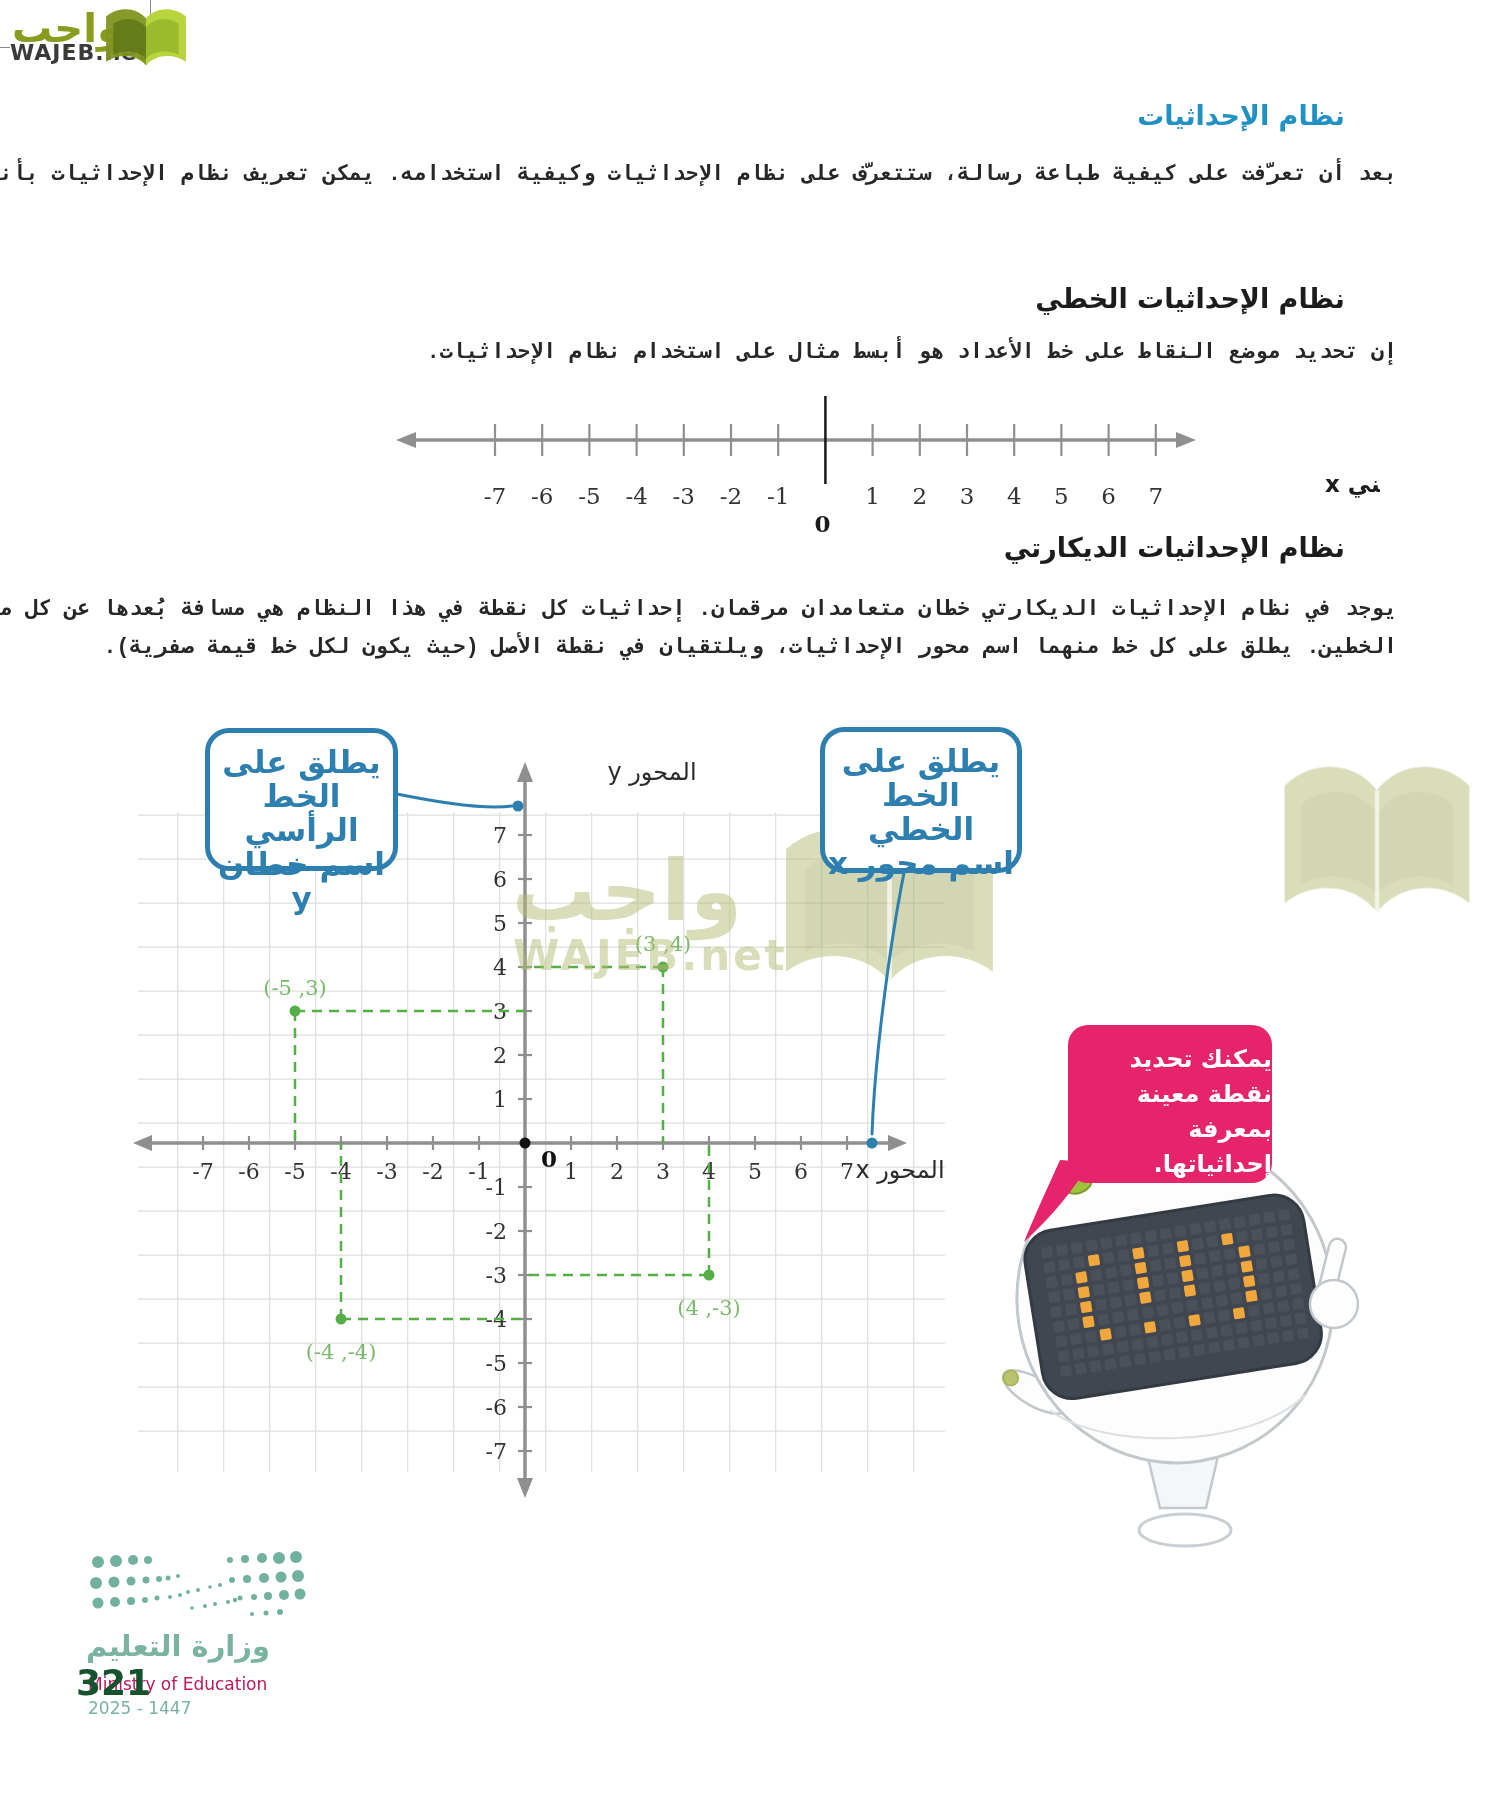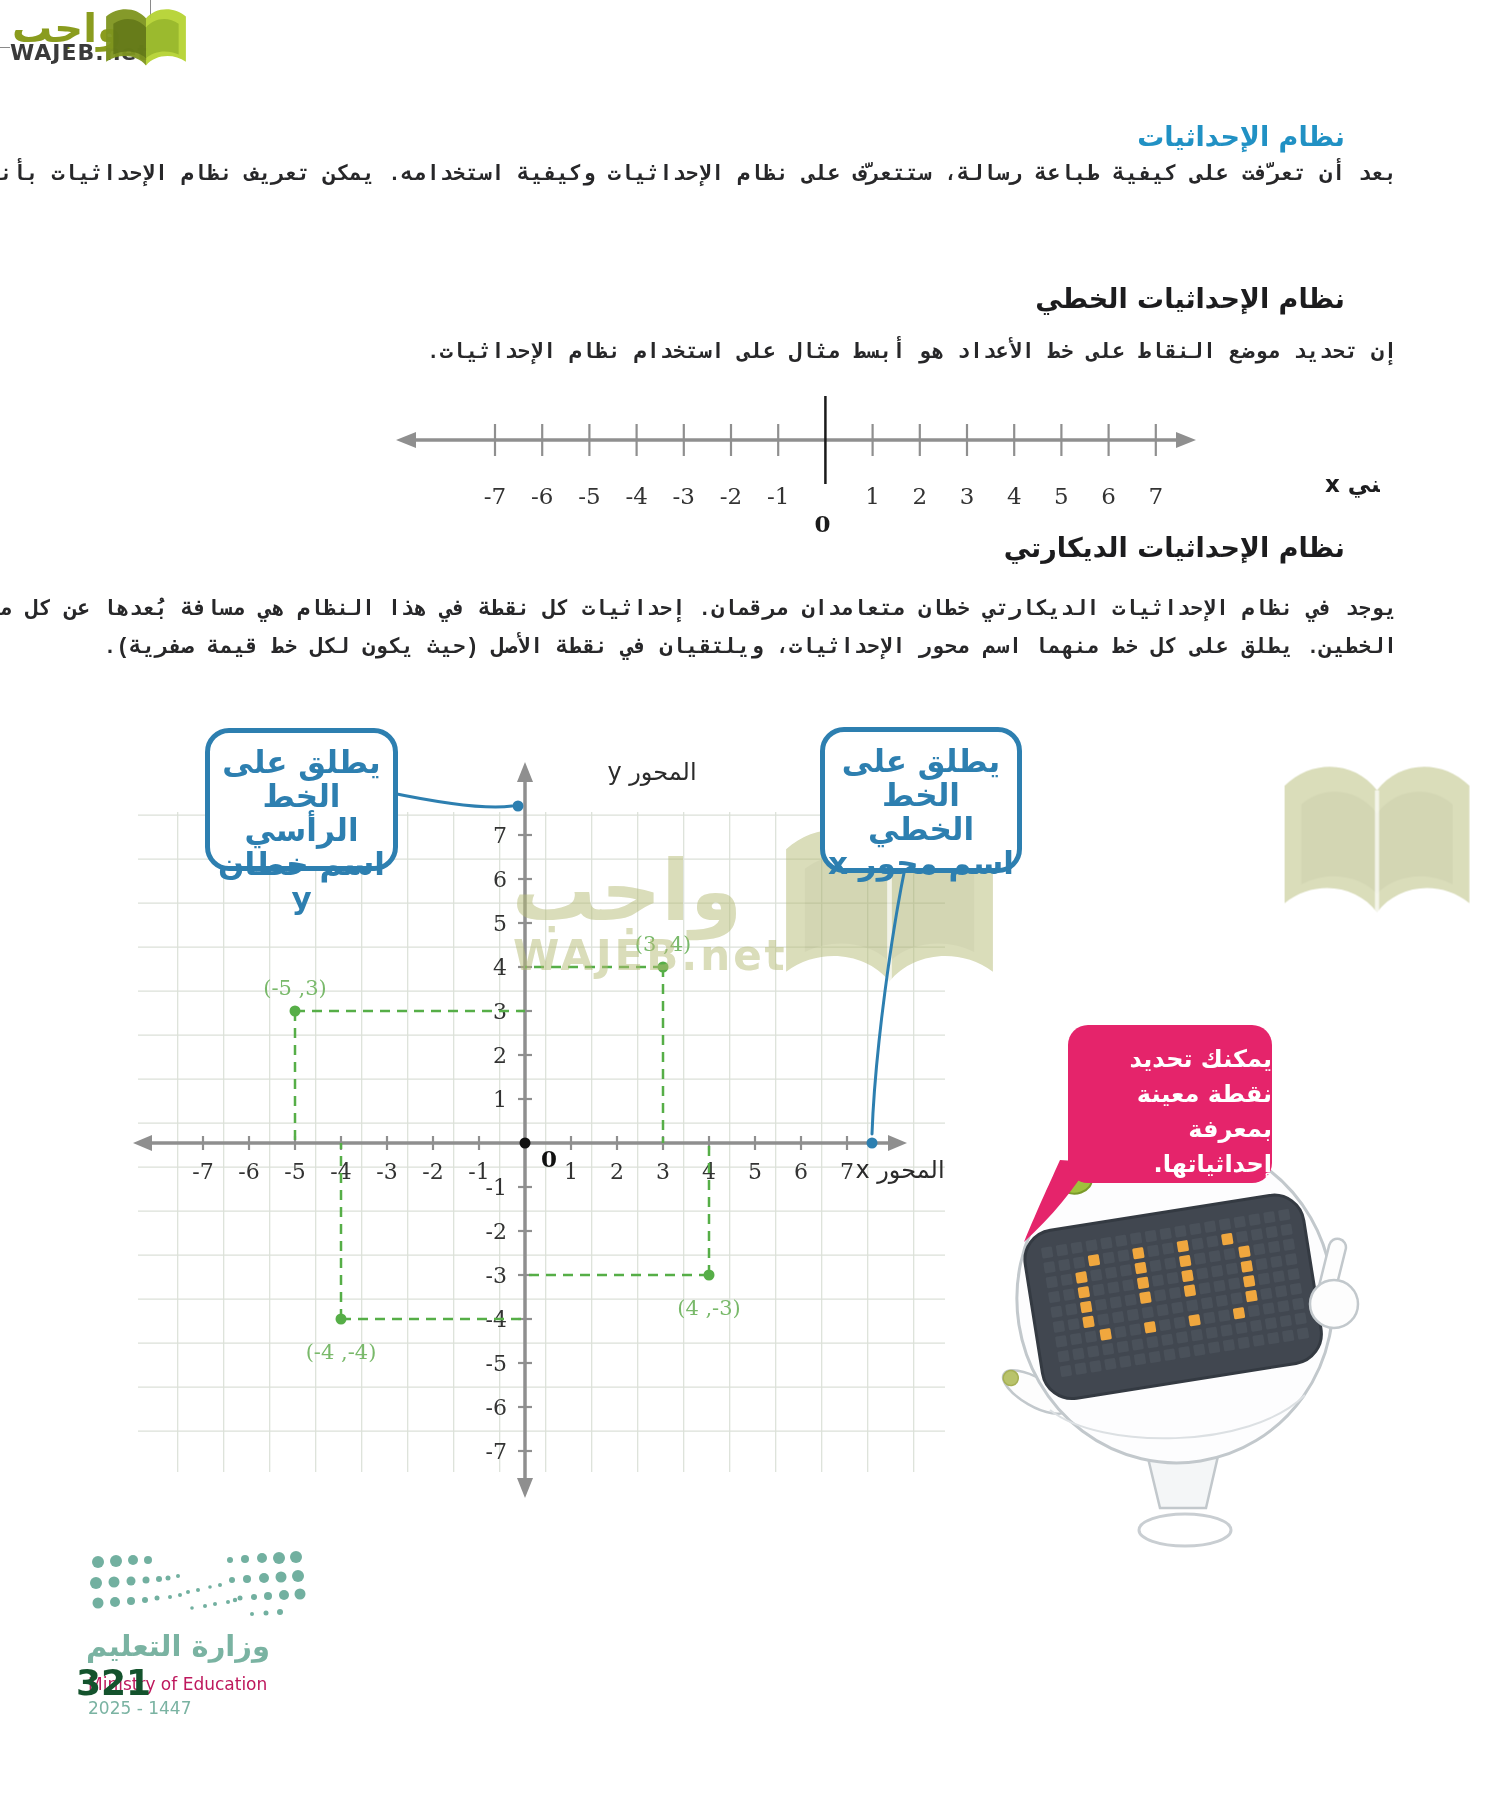--- a/index.html
+++ b/index.html
@@ -35,21 +35,21 @@
     <div class="abs logo-ar" style="left:12px;top:8px;">واجب</div>
     <div class="abs logo-en" style="left:10px;top:40px;">WAJEB.net</div>
     <svg class="abs" style="left:100px;top:2px;" width="92" height="68" viewBox="0 0 100 75">
       <path d="M6,16 C20,4 40,6 50,18 L50,70 C40,58 20,56 6,66 Z" fill="#7e951f" opacity="0.95"></path>
       <path d="M94,16 C80,4 60,6 50,18 L50,70 C60,58 80,56 94,66 Z" fill="#b5d333" opacity="0.95"></path>
       <path d="M14,24 C26,15 42,18 50,28 L50,62 C42,54 26,52 14,58 Z" fill="#5f7416" opacity="0.8"></path>
       <path d="M86,24 C74,15 58,18 50,28 L50,62 C58,54 74,52 86,58 Z" fill="#93b32a" opacity="0.8"></path>
     </svg>
   </div>
 
-  <div class="abs h1 rtl" style="right:155px;top:121px;">نظام الإحداثيات</div>
+  <div class="abs h1 rtl" style="right:155px;top:100px;">نظام الإحداثيات</div>
   <div class="abs body-line rtl" style="right:103px;top:160px;">بعد أن تعرّفت على كيفية طباعة رسالة، ستتعرّف على نظام الإحداثيات وكيفية استخدامه. يمكن تعريف نظام الإحداثيات بأنه نظام</div>
 
   <div class="abs h2 rtl" style="right:155px;top:283px;">نظام الإحداثيات الخطي</div>
   <div class="abs body-line rtl" style="right:103px;top:338px;">إن تحديد موضع النقاط على خط الأعداد هو أبسط مثال على استخدام نظام الإحداثيات.</div>
 
   <svg id="numline" class="abs" style="left:370px;top:370px;" width="1010" height="190" viewBox="0 0 1010 190">
       <g>
         <line x1="40" y1="70" x2="812" y2="70" stroke="#8f8f8f" stroke-width="3.5"></line>
         <polygon points="26,70 46,62 46,78" fill="#8f8f8f"></polygon>
         <polygon points="826,70 806,62 806,78" fill="#8f8f8f"></polygon>

